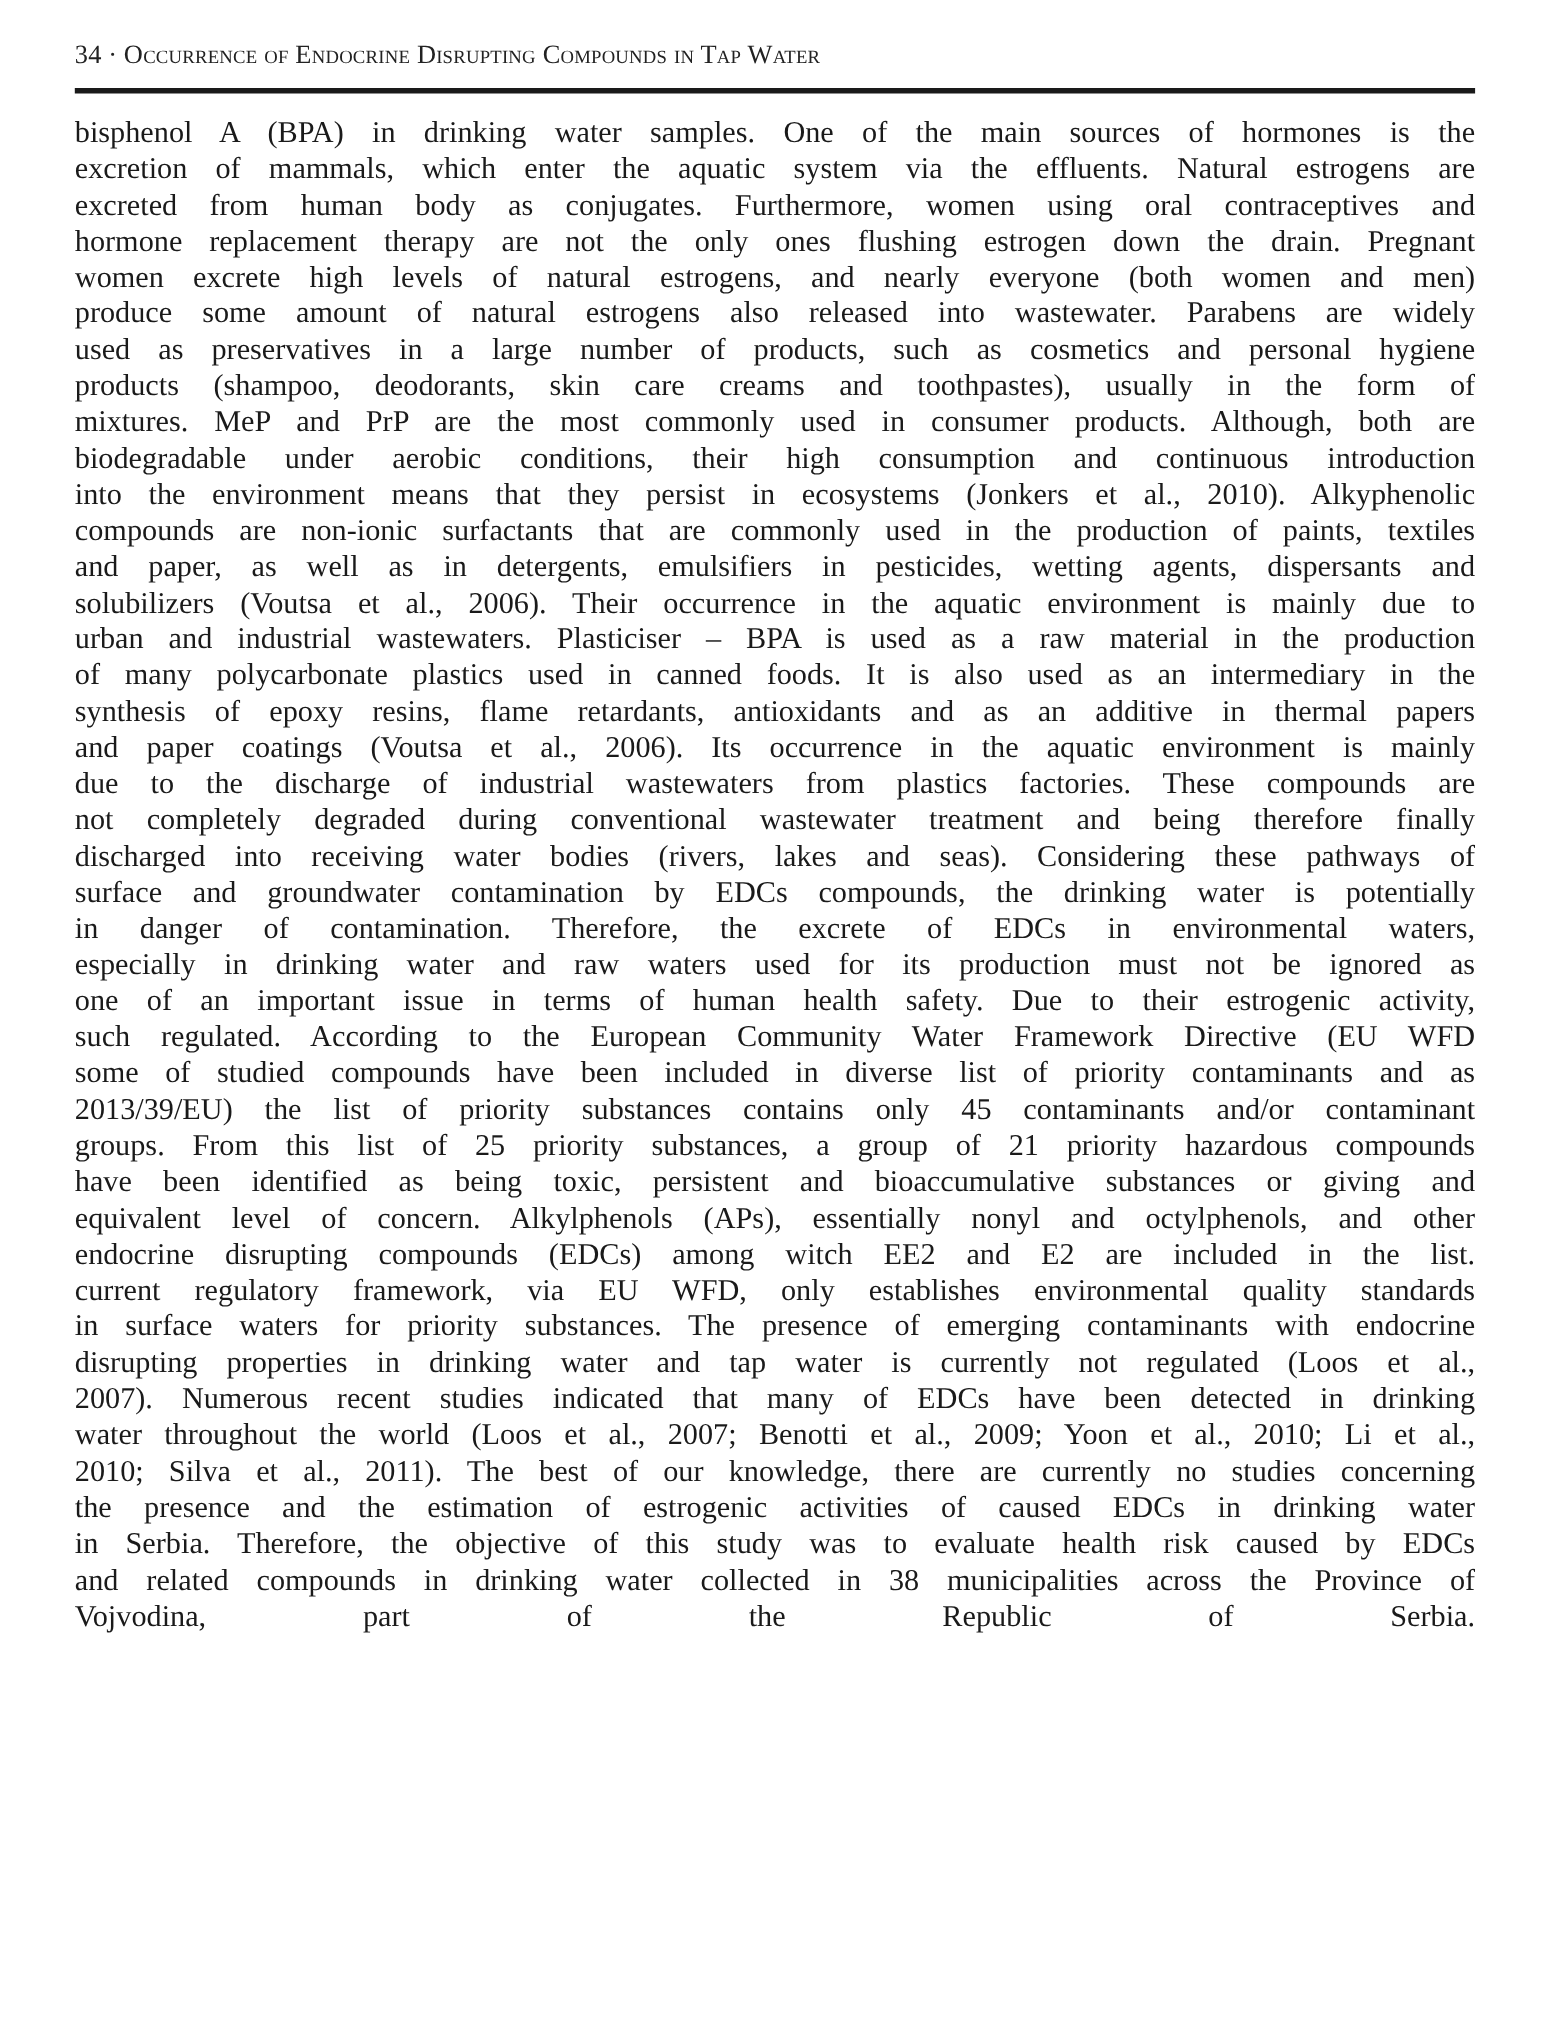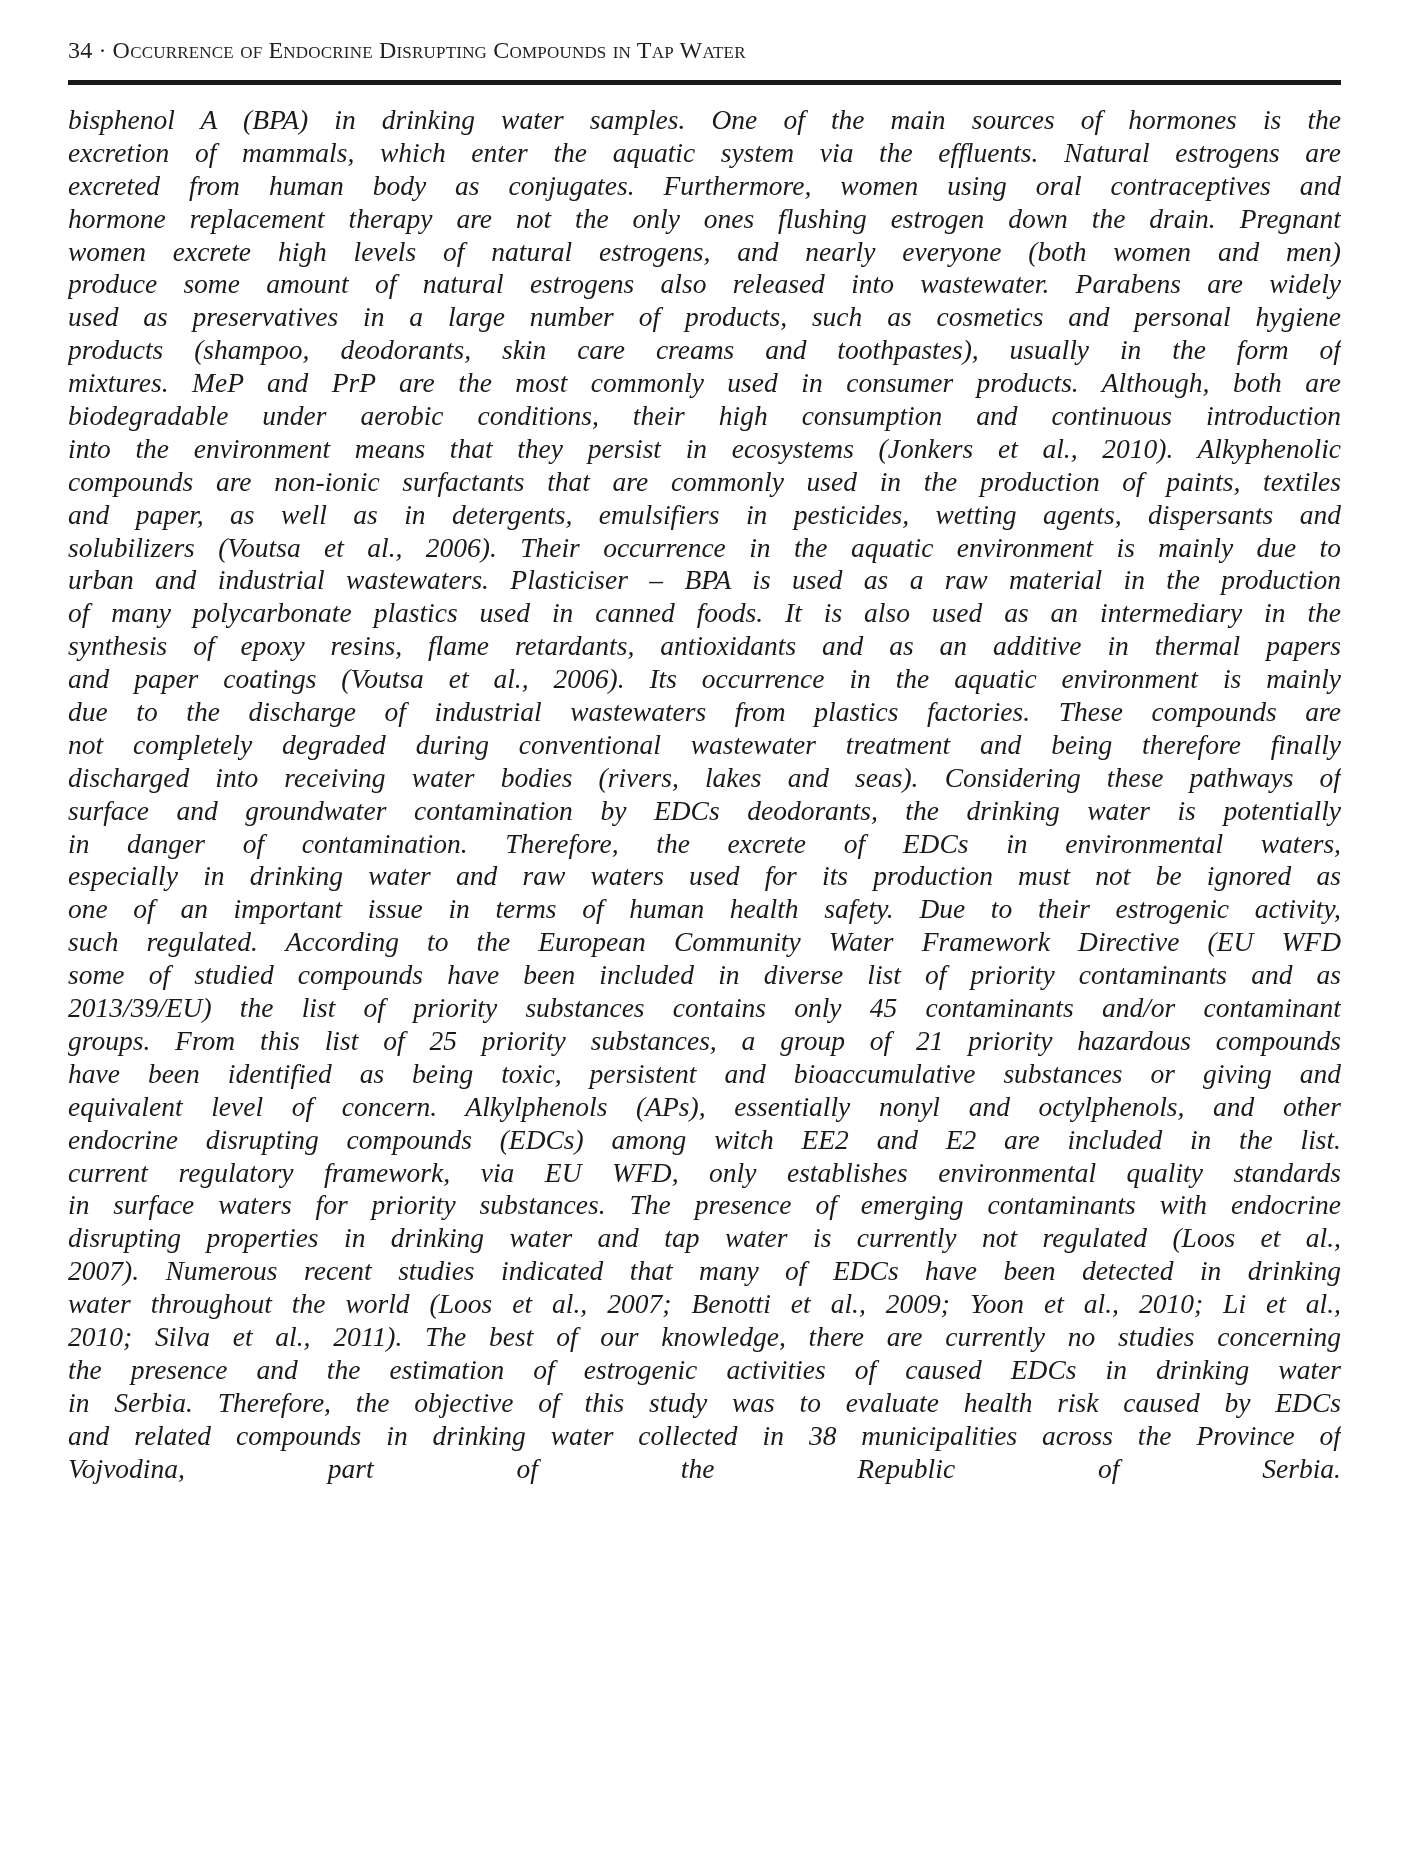--- a/index.html
+++ b/index.html
@@ -62,21 +62,20 @@
       color: #1a1a1a;
     }
     .line {
       display: block;
       width: 1273px;
       height: 32.9px;
       white-space: nowrap;
       text-align: justify;
       text-align-last: justify;
       overflow: hidden;
-      font-style: italic;
     }
     .line.last {
       text-align-last: left;
     }
   </style>
 </head>
 <body>
 
 <div class="page">
 
@@ -101,21 +100,21 @@
     <span class="line">compounds are non-ionic surfactants that are commonly used in the production of paints, textiles</span>
     <span class="line">and paper, as well as in detergents, emulsifiers in pesticides, wetting agents, dispersants and</span>
     <span class="line">solubilizers (Voutsa et al., 2006). Their occurrence in the aquatic environment is mainly due to</span>
     <span class="line">urban and industrial wastewaters. Plasticiser – BPA is used as a raw material in the production</span>
     <span class="line">of many polycarbonate plastics used in canned foods. It is also used as an intermediary in the</span>
     <span class="line">synthesis of epoxy resins, flame retardants, antioxidants and as an additive in thermal papers</span>
     <span class="line">and paper coatings (Voutsa et al., 2006). Its occurrence in the aquatic environment is mainly</span>
     <span class="line">due to the discharge of industrial wastewaters from plastics factories. These compounds are</span>
     <span class="line">not completely degraded during conventional wastewater treatment and being therefore finally</span>
     <span class="line">discharged into receiving water bodies (rivers, lakes and seas). Considering these pathways of</span>
-    <span class="line">surface and groundwater contamination by EDCs deodorants, the drinking water is potentially</span>
+    <span class="line">surface and groundwater contamination by EDCs compounds, the drinking water is potentially</span>
     <span class="line">in danger of contamination. Therefore, the excrete of EDCs in environmental waters,</span>
     <span class="line">especially in drinking water and raw waters used for its production must not be ignored as</span>
     <span class="line">one of an important issue in terms of human health safety. Due to their estrogenic activity,</span>
     <span class="line">such regulated. According to the European Community Water Framework Directive (EU WFD</span>
     <span class="line">some of studied compounds have been included in diverse list of priority contaminants and as</span>
     <span class="line">2013/39/EU) the list of priority substances contains only 45 contaminants and/or contaminant</span>
     <span class="line">groups. From this list of 25 priority substances, a group of 21 priority hazardous compounds</span>
     <span class="line">have been identified as being toxic, persistent and bioaccumulative substances or giving and</span>
     <span class="line">equivalent level of concern. Alkylphenols (APs), essentially nonyl and octylphenols, and other</span>
     <span class="line">endocrine disrupting compounds (EDCs) among witch EE2 and E2 are included in the list.</span>

